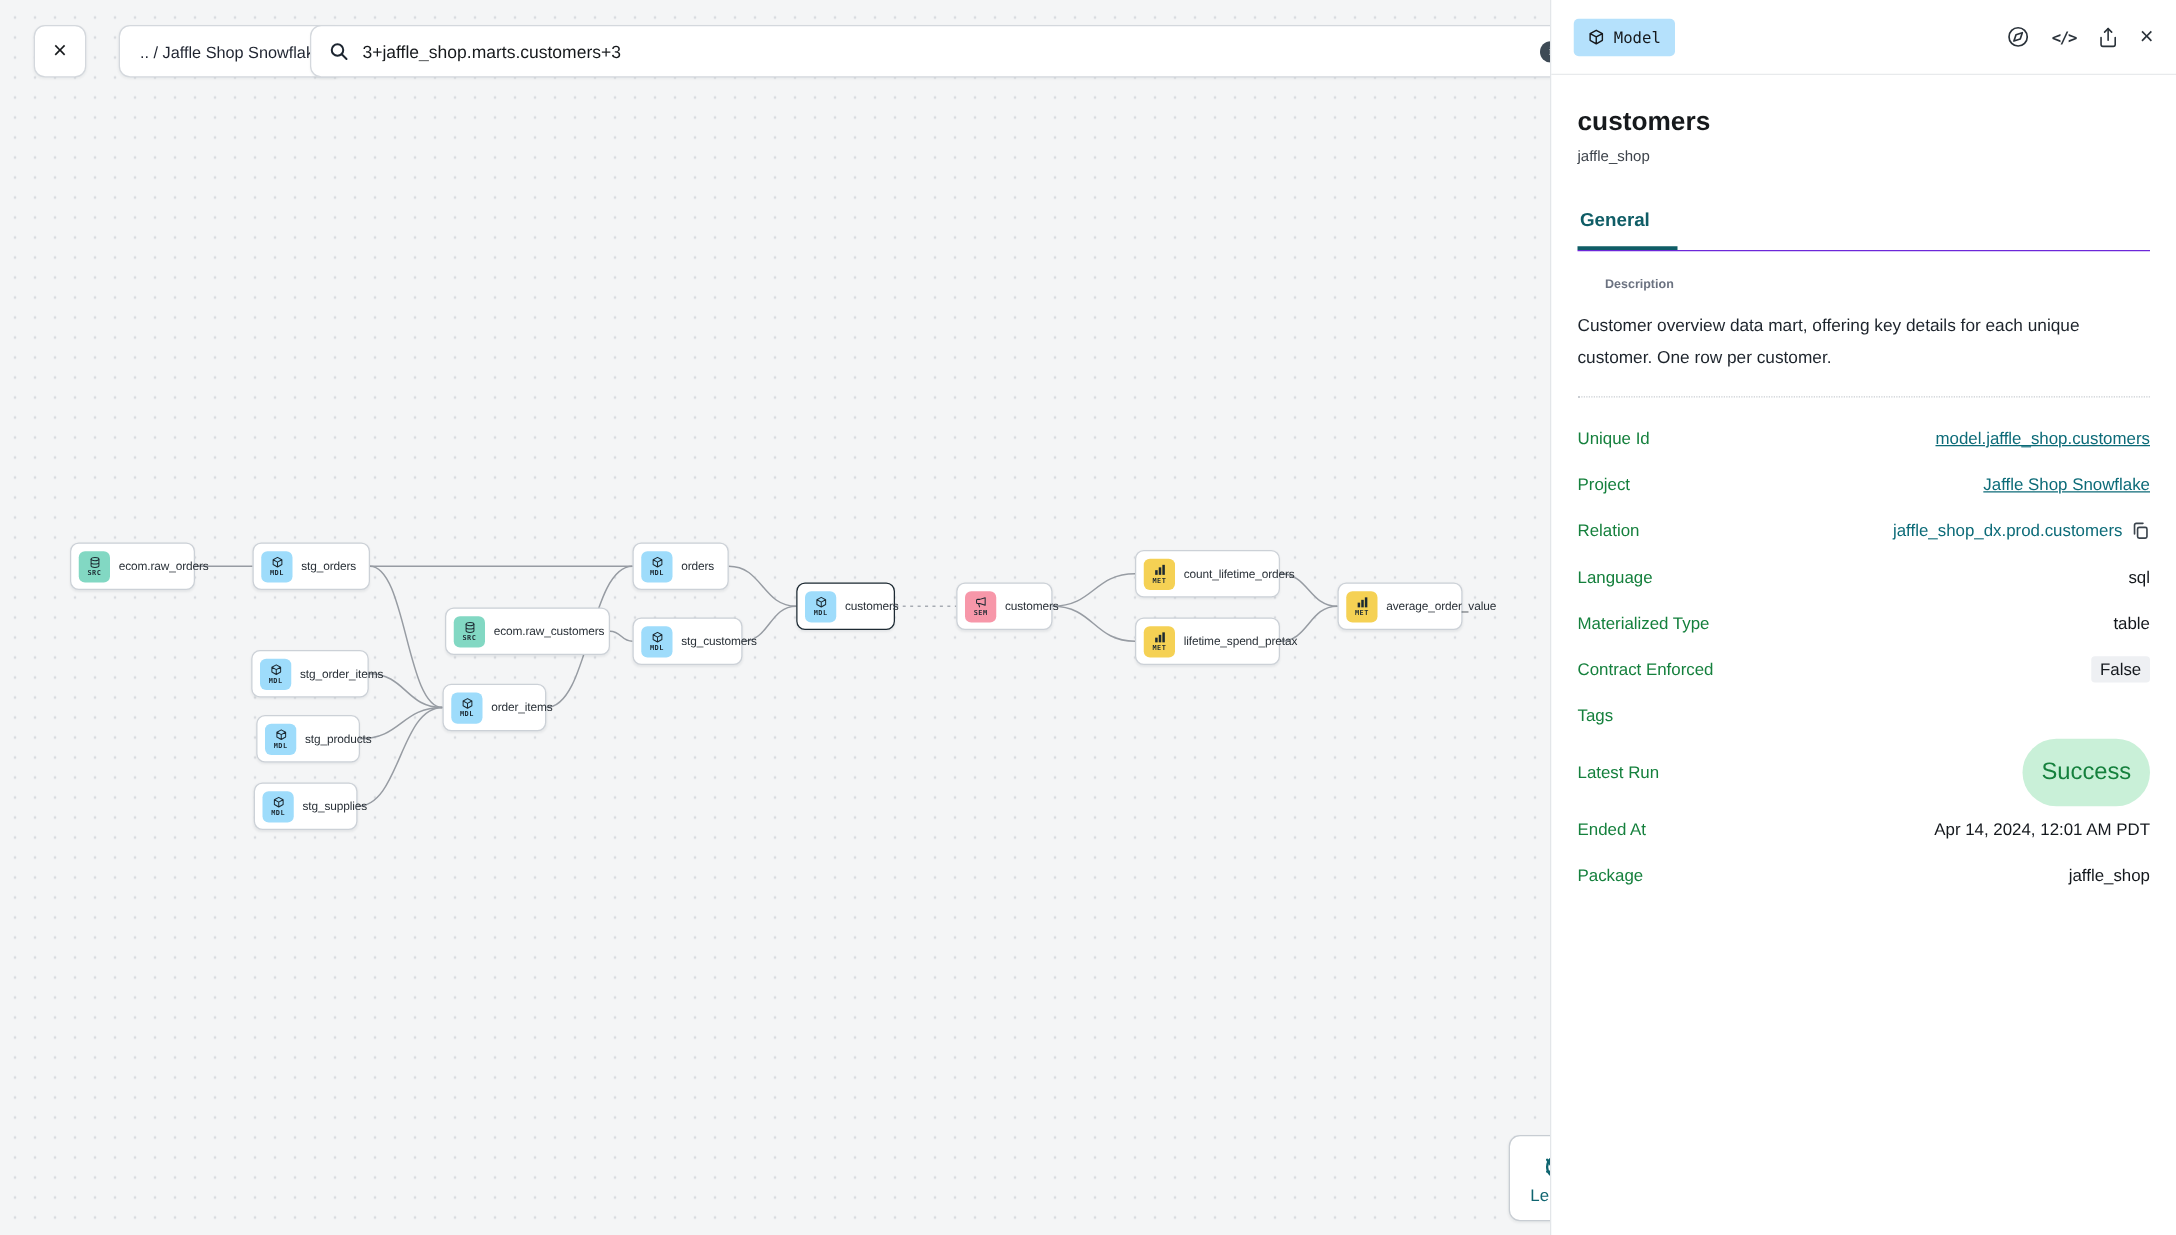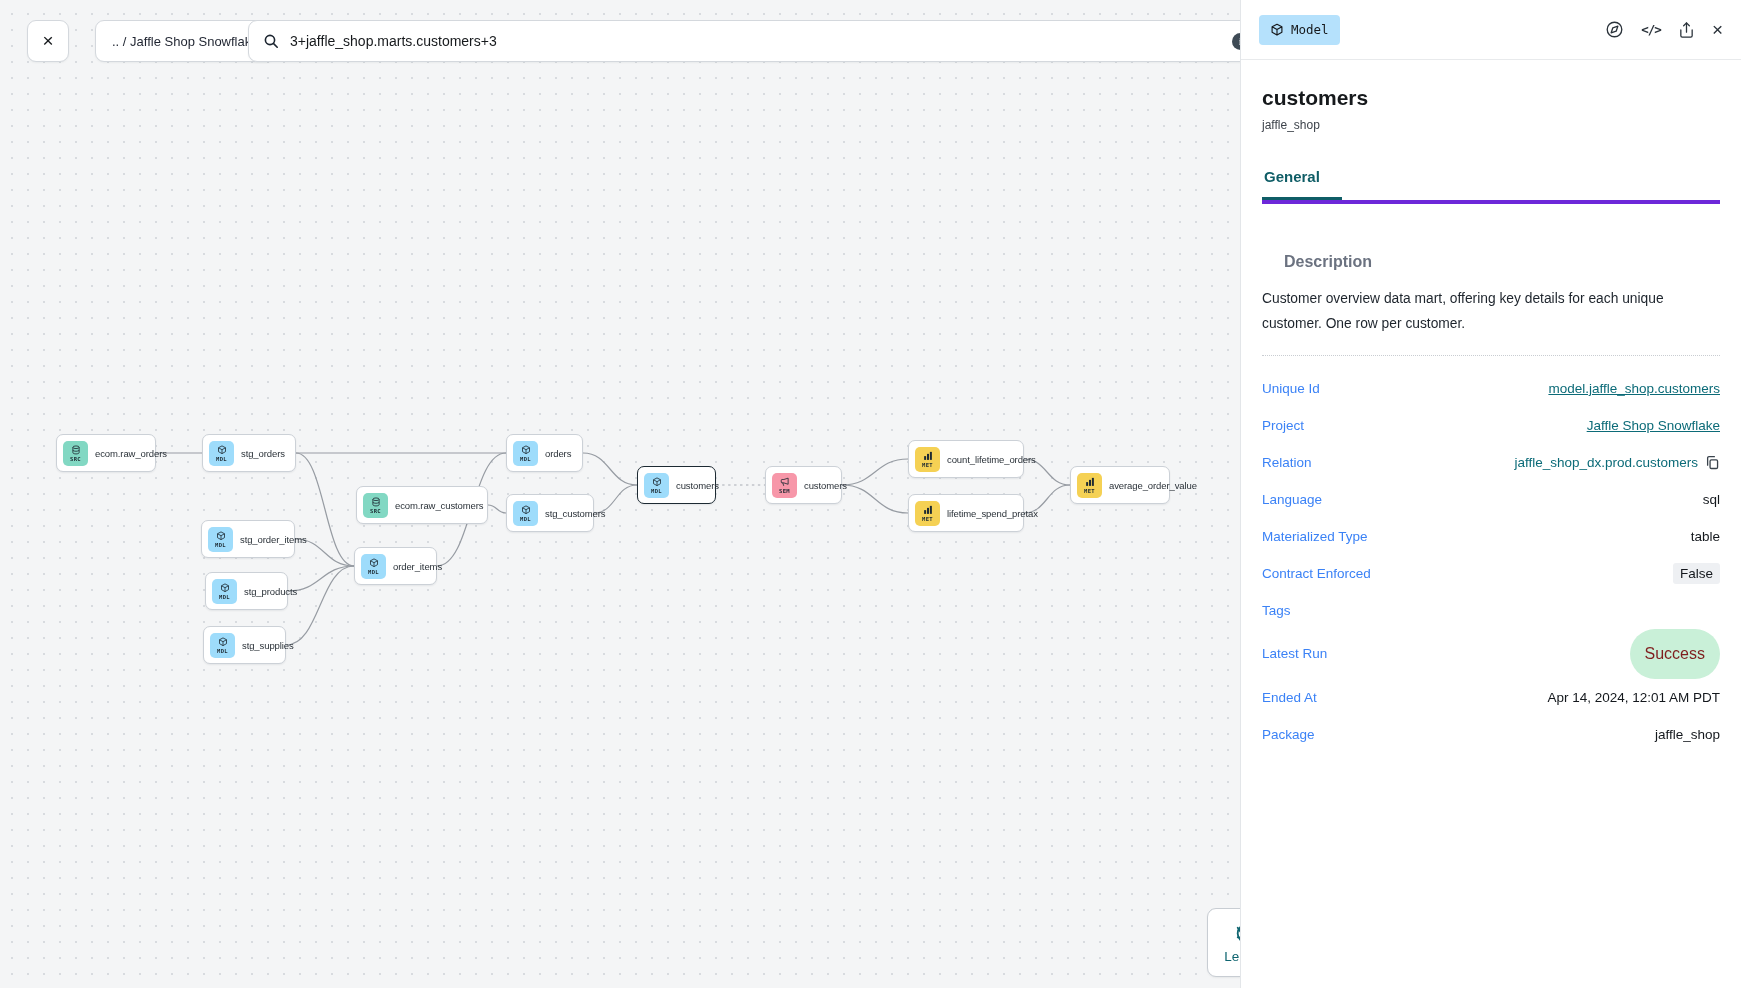--- a/index.html
+++ b/index.html
@@ -70,38 +70,38 @@
     height:30px;padding:0 11px;font-family:"DejaVu Sans Mono",monospace;font-size:12.5px;color:#16191c;
   }
   .p-head-icons{margin-left:auto;display:flex;align-items:center;gap:17px;color:#2a323a;}
   .hicon{cursor:pointer;display:flex;align-items:center;justify-content:center;}
   .hicon svg{display:block;}
   .code-glyph{font-family:"DejaVu Sans Mono",monospace;font-size:12.5px;font-weight:bold;letter-spacing:-1px;}
   .x-glyph{font-size:19px;line-height:1;}
   .p-body{padding:0 21px;}
   .p-title{font-size:21px;font-weight:bold;color:#16191c;margin:26px 0 0 0;}
   .p-sub{font-size:12px;color:#3d434b;margin-top:8px;}
-  .tabs{margin-top:36px;display:flex;border-bottom:4px solid #6d28d9;}
+  .tabs{margin-top:36px;display:flex;border-bottom:1px solid #6d28d9;}
   .tab{
     font-size:15px;font-weight:bold;color:#0f5d66;padding:0 2px 12px 2px;margin-right:28px;
     border-bottom:3px solid #0f5d66;cursor:pointer;width:76px;text-align:left;
   }
-  .desc-label{margin-top:49px;font-size:16px;font-weight:bold;color:#6b7280;padding-left:22px;}
+  .desc-label{margin-top:21px;font-size:10px;font-weight:bold;color:#6b7280;padding-left:22px;}
   .desc-text{margin-top:16px;font-size:13.8px;line-height:1.8;color:#1d242c;}
   .dotted-sep{border:none;border-top:1.5px dotted #c9cdd2;margin:18px 0 14px 0;}
   .frow{display:flex;align-items:center;min-height:37px;}
   .frow.tall{min-height:44px;}
-  .f-label{font-size:13.5px;color:#3b82f6;flex:0 0 auto;}
+  .f-label{font-size:13.5px;color:#15803d;flex:0 0 auto;}
   .f-value{margin-left:auto;font-size:13.5px;color:#14181d;display:flex;align-items:center;gap:7px;text-align:right;}
   .v-link{color:#0c6b78;text-decoration:underline;cursor:pointer;}
   .v-linkplain{color:#0c6b78;text-decoration:none;cursor:pointer;}
   .v-badge{background:#eef0f3;padding:3px 7px;border-radius:3px;color:#14181d;}
   .v-pill{
-    background:#c9f0d8;border-radius:999px;padding:16px 15px;color:#7f1d1d;
-    font-size:16px;cursor:pointer;
+    background:#c9f0d8;border-radius:999px;padding:16px 15px;color:#15803d;
+    font-size:19px;cursor:pointer;
   }
   .copy-btn{cursor:pointer;color:#3a434c;display:flex;}
   svg.stroked{fill:none;stroke:currentColor;stroke-width:1.6;stroke-linecap:round;stroke-linejoin:round;}
   .hidden-defs{position:absolute;width:0;height:0;overflow:hidden;}
 </style>
 </head>
 <body>
 
 <svg class="hidden-defs" xmlns="http://www.w3.org/2000/svg">
   <defs>

